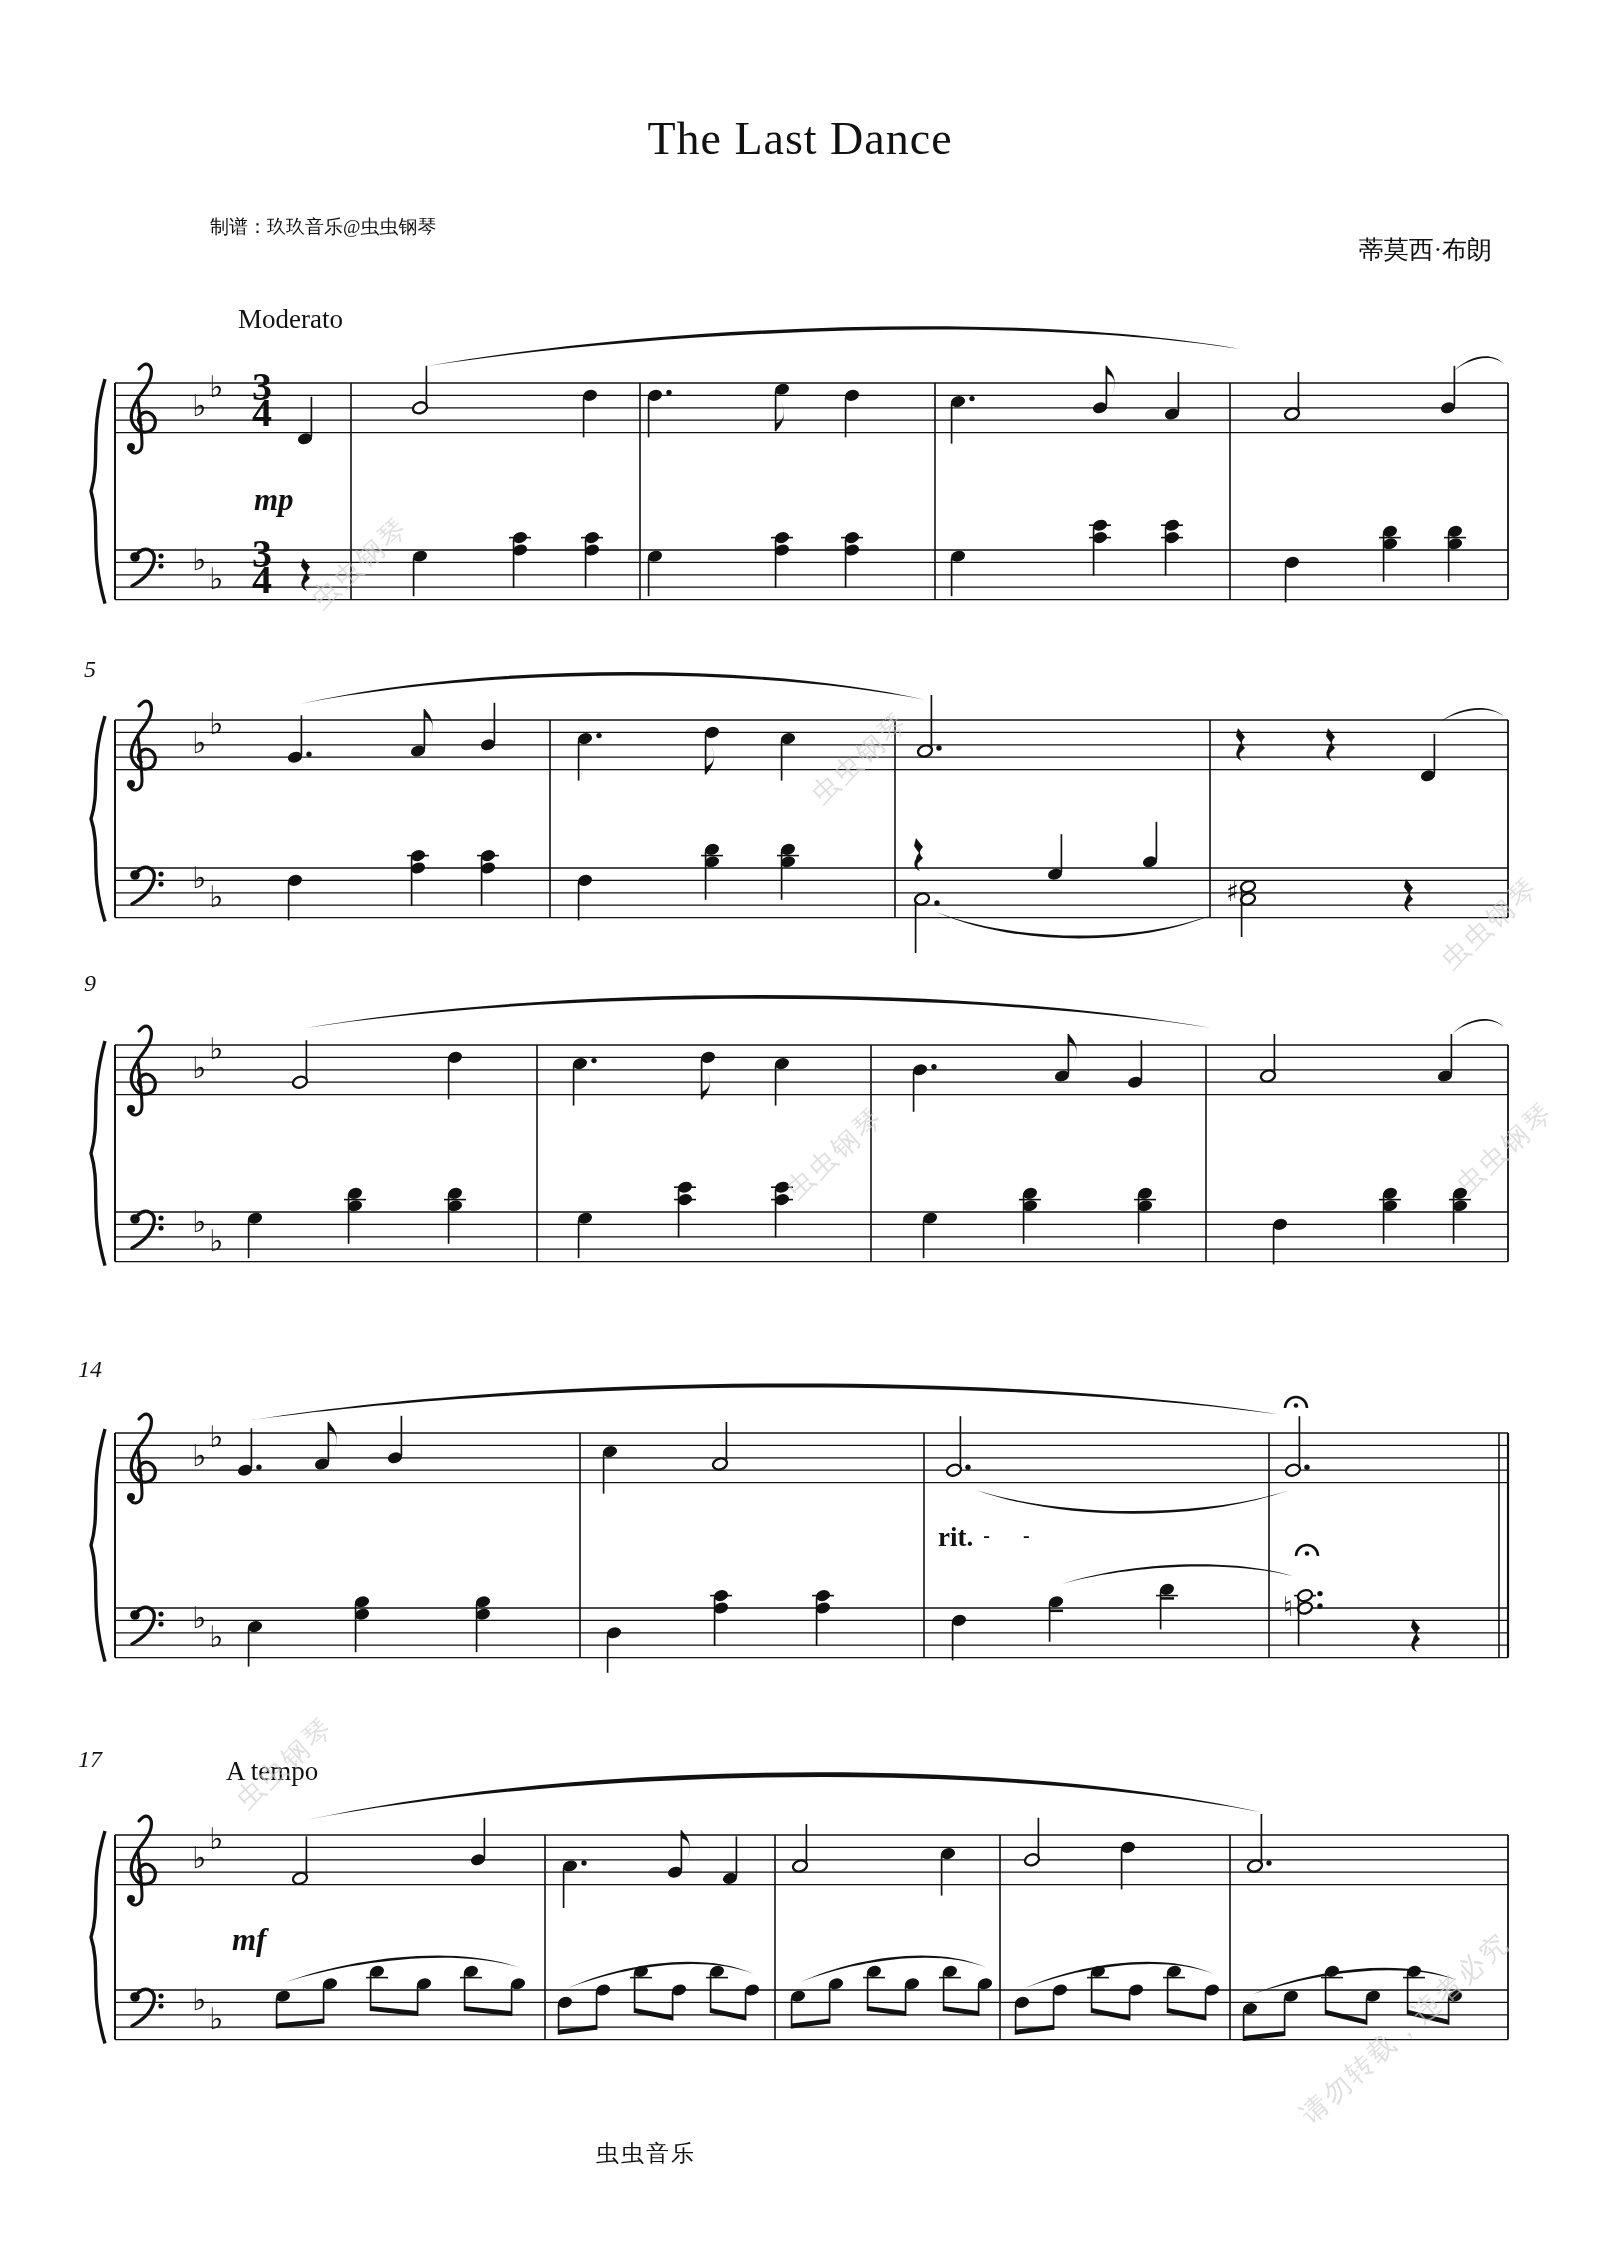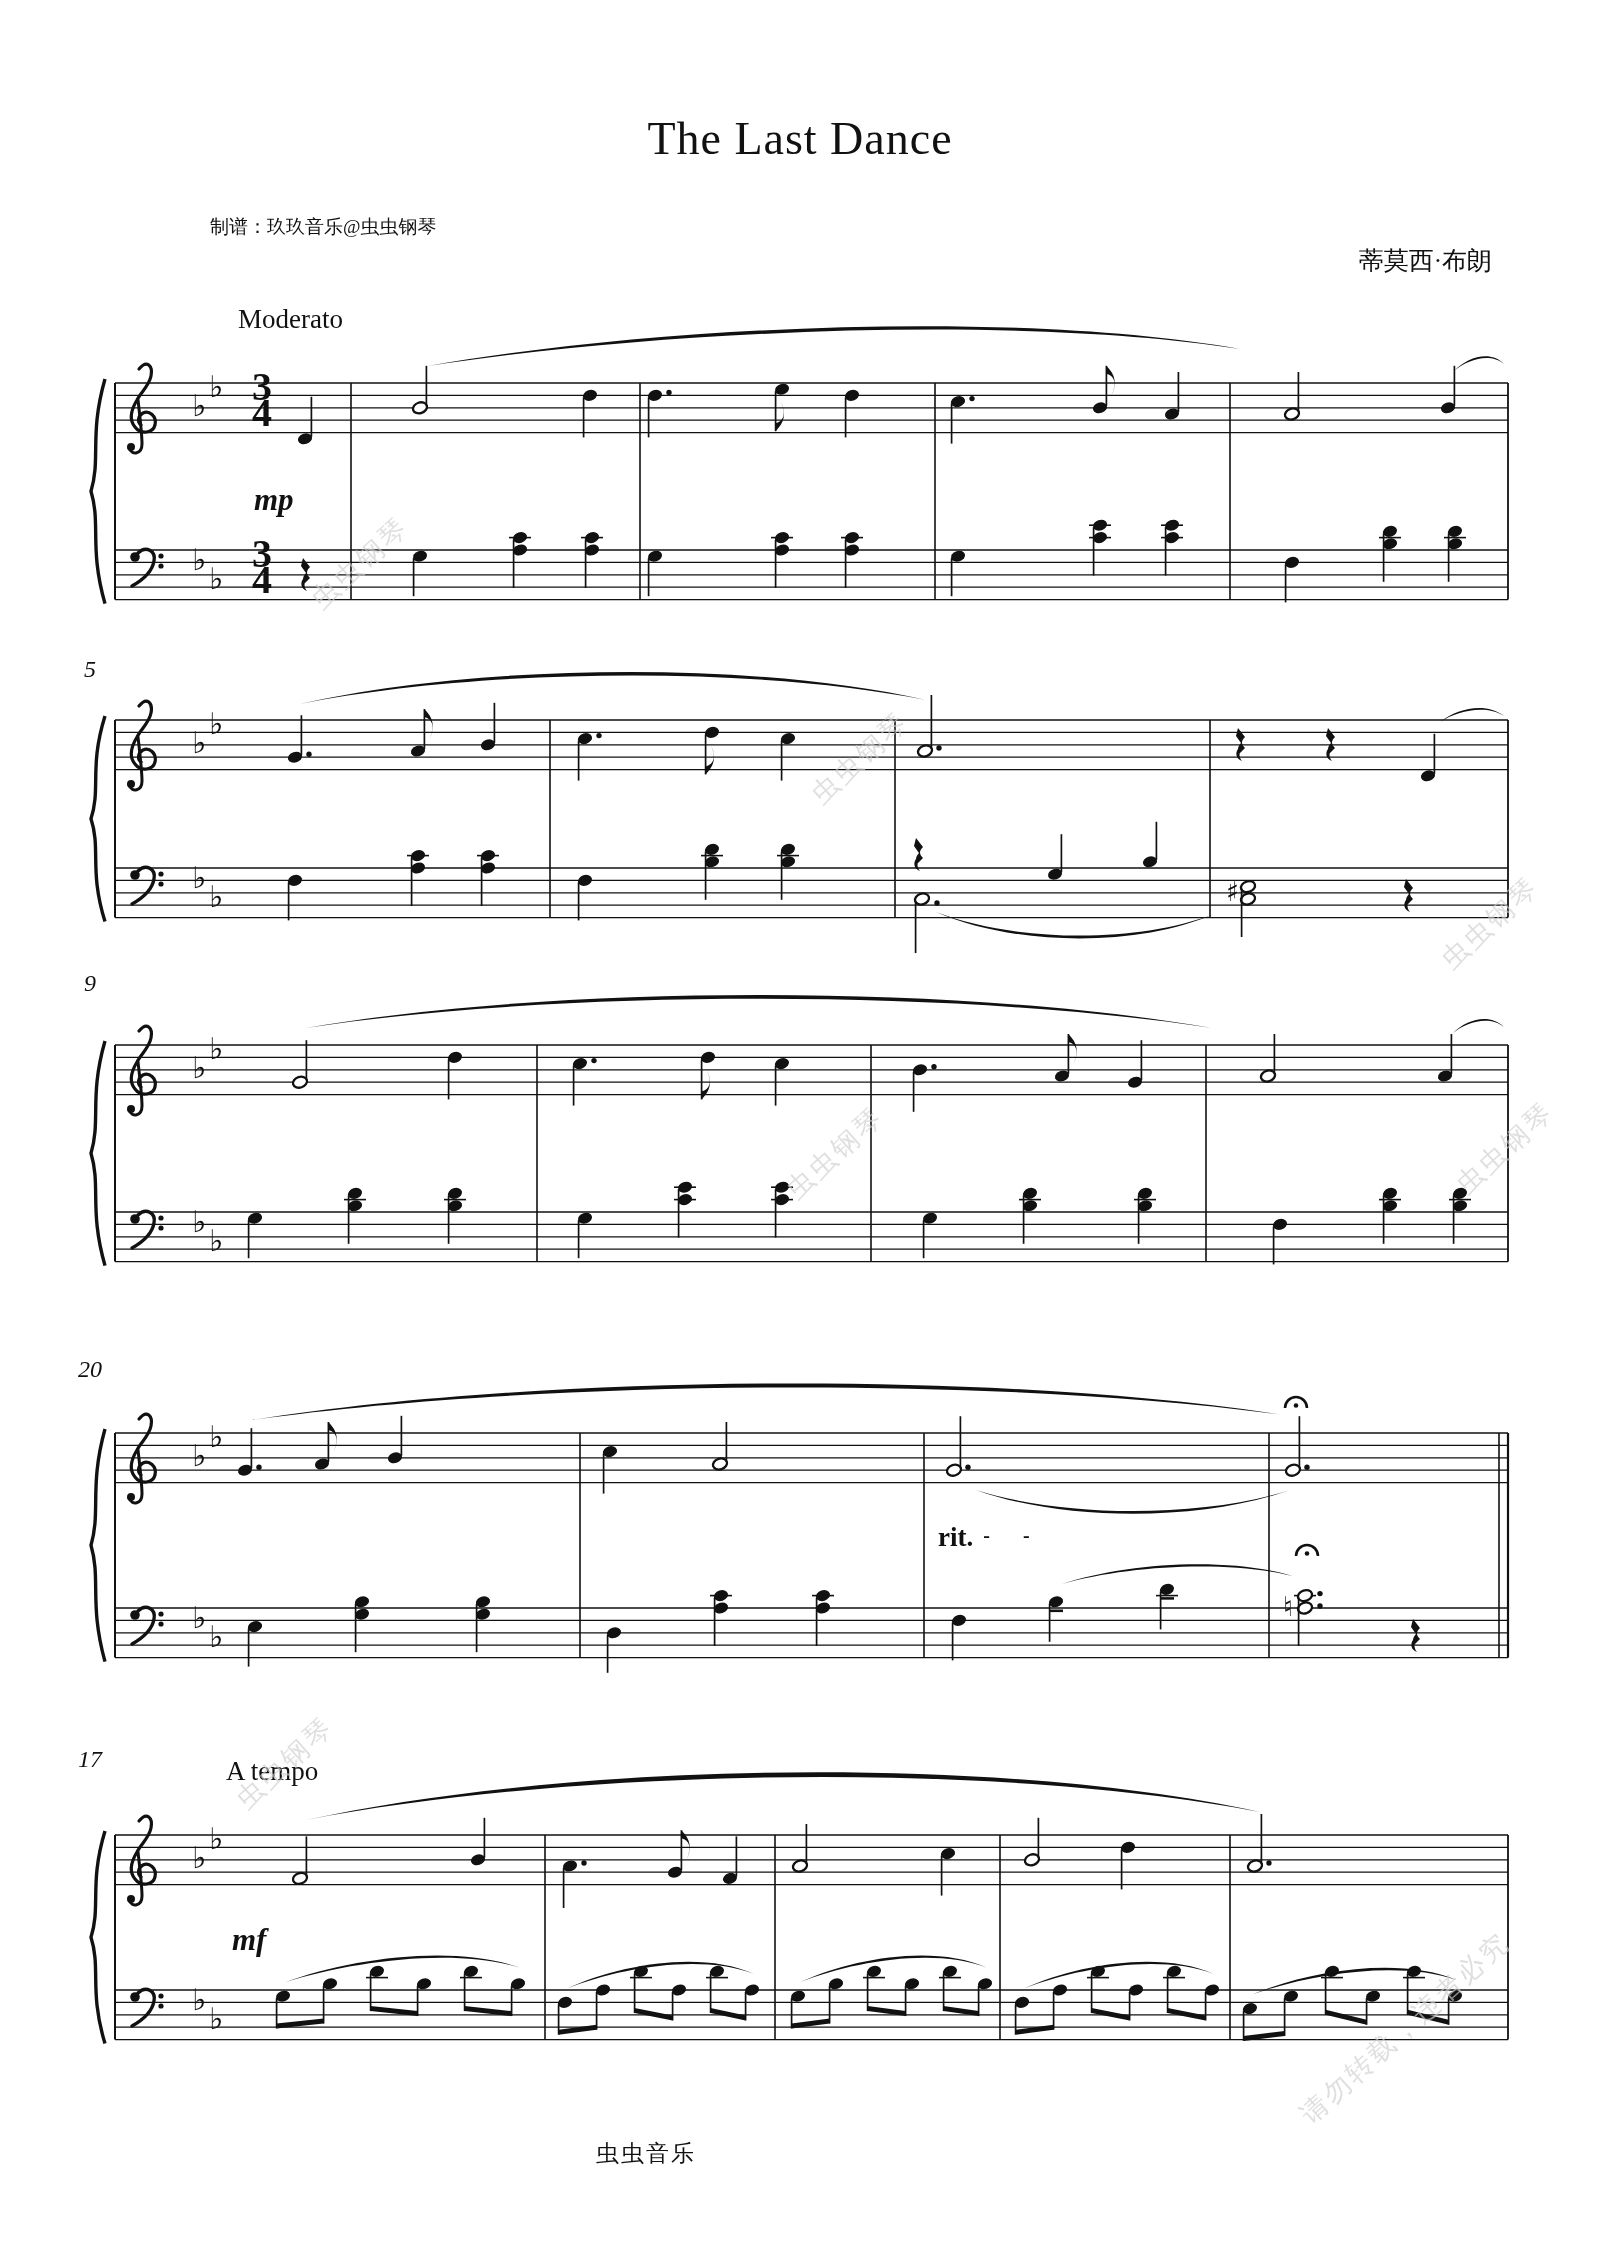--- a/index.html
+++ b/index.html
@@ -1,21 +1,21 @@
 <!DOCTYPE html>
 <html><head>
 <meta charset="utf-8">
 <style>
   html,body{margin:0;padding:0;background:#e8e8e8;}
   .page{position:relative;width:1600px;height:2262px;background:#ffffff;margin:0 auto;
         font-family:"Liberation Serif", serif;color:#111;overflow:hidden;}
   .abs{position:absolute;white-space:nowrap;}
   .title{left:0;top:112px;width:1600px;text-align:center;font-size:46px;letter-spacing:1px;}
   .credit{left:210px;top:214px;font-size:19px;font-family:"Liberation Serif",serif;}
-  .composer{right:108px;top:244px;font-size:25px;text-align:right;}
+  .composer{right:108px;top:233px;font-size:25px;text-align:right;}
   .tempo{font-weight:normal;font-size:27px;}
   .moderato{left:238px;top:304px;}
   .atempo{left:226px;top:1756px;}
   .dyn{font-style:italic;font-weight:bold;font-size:31px;}
   .mp{left:254px;top:482px;}
   .mf{left:232px;top:1922px;}
   .rit{left:938px;top:1522px;font-weight:bold;font-size:27px;}
   .rit .dash{font-weight:bold;font-size:20px;letter-spacing:14px;vertical-align:4px;margin-left:10px;}
   .mnum{font-style:italic;font-size:24px;}
   .mnum.m5{left:84px;top:656px;}
@@ -554,21 +554,21 @@
   <div class="abs tempo moderato">Moderato</div>
   <div class="abs tempo atempo">A tempo</div>
 
   <div class="abs dyn mp">mp</div>
   <div class="abs dyn mf">mf</div>
 
   <div class="abs rit"><span>rit.</span><span class="dash">- -</span></div>
 
   <div class="abs mnum m5">5</div>
   <div class="abs mnum m9">9</div>
-  <div class="abs mnum m13">20</div>
+  <div class="abs mnum m13">14</div>
   <div class="abs mnum m17">17</div>
 
   <div class="abs wm" id="wm0" style="left: 300px; top: 545px;">虫虫钢琴</div>
   <div class="abs wm" id="wm1" style="left: 800px; top: 740px;">虫虫钢琴</div>
   <div class="abs wm" id="wm2" style="left: 1430px; top: 905px;">虫虫钢琴</div>
   <div class="abs wm" id="wm3" style="left: 775px; top: 1135px;">虫虫钢琴</div>
   <div class="abs wm" id="wm4" style="left: 1445px; top: 1130px;">虫虫钢琴</div>
   <div class="abs wm" id="wm5" style="left: 225px; top: 1745px;">虫虫钢琴</div>
   <div class="abs wm" id="wm6" style="left: 1270px; top: 2010px;">请勿转载，违者必究</div>
 

